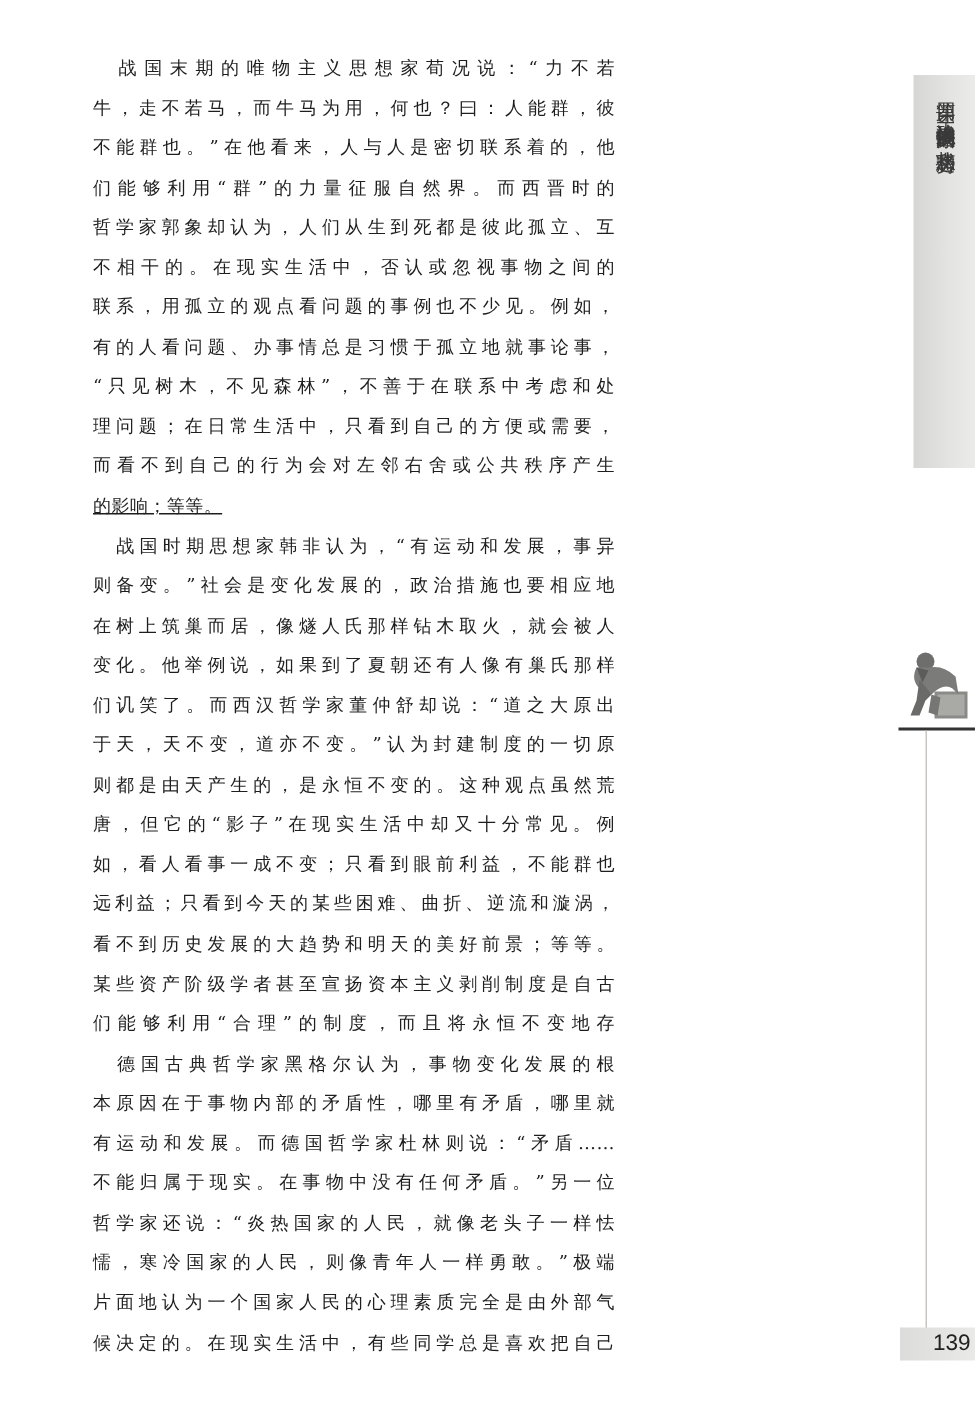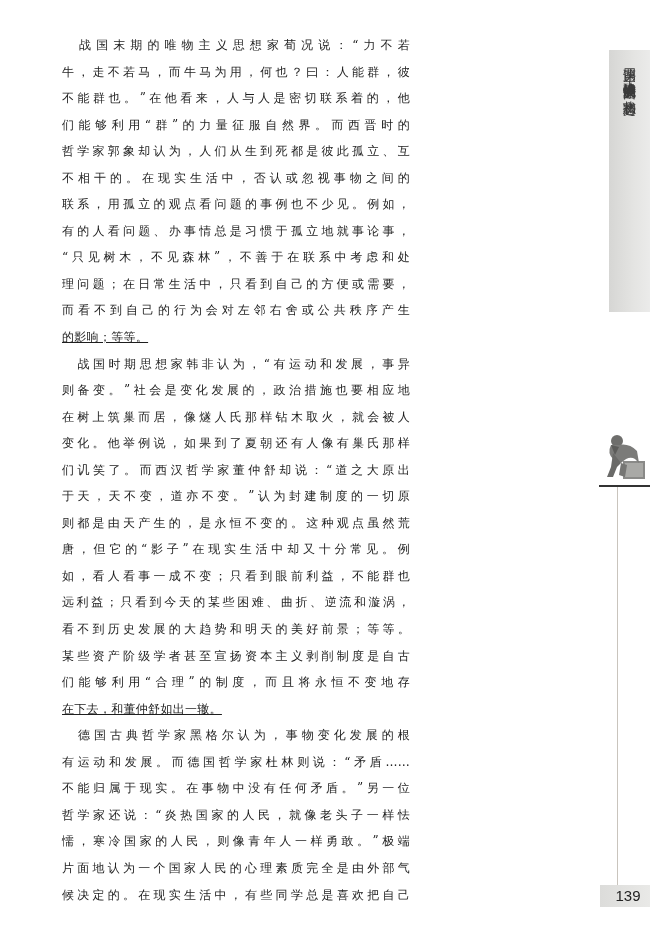--- a/index.html
+++ b/index.html
@@ -36,21 +36,21 @@
   .shelf {
     position: absolute; left: 599px; top: 485px; width: 51px; height: 2px; background: #333;
   }
   .vline {
     position: absolute; left: 617px; top: 487px; width: 1px; height: 400px; background: #c9c4bd;
   }
   .page-num {
     position: absolute; left: 600px; top: 885px; width: 50px; height: 22px;
     background: linear-gradient(90deg, #dcdcda 0%, #e9e9e7 100%);
     font-family: "Liberation Sans", "DejaVu Sans", sans-serif;
-    font-size: 15px; line-height: 22px; color: #222; padding-left: 6px; box-sizing: border-box; text-align: center;
+    font-size: 15px; line-height: 22px; color: #222; padding-left: 22px; box-sizing: border-box;
   }
 </style>
 </head>
 <body>
 
 <div class="text-column" id="text-column">
     <div class="line">　战国末期的唯物主义思想家荀况说：“力不若</div>
     <div class="line">牛，走不若马，而牛马为用，何也？曰：人能群，彼</div>
     <div class="line">不能群也。”在他看来，人与人是密切联系着的，他</div>
     <div class="line">们能够利用“群”的力量征服自然界。而西晋时的</div>
@@ -68,22 +68,22 @@
     <div class="line">变化。他举例说，如果到了夏朝还有人像有巢氏那样</div>
     <div class="line">们讥笑了。而西汉哲学家董仲舒却说：“道之大原出</div>
     <div class="line">于天，天不变，道亦不变。”认为封建制度的一切原</div>
     <div class="line">则都是由天产生的，是永恒不变的。这种观点虽然荒</div>
     <div class="line">唐，但它的“影子”在现实生活中却又十分常见。例</div>
     <div class="line">如，看人看事一成不变；只看到眼前利益，不能群也</div>
     <div class="line">远利益；只看到今天的某些困难、曲折、逆流和漩涡，</div>
     <div class="line">看不到历史发展的大趋势和明天的美好前景；等等。</div>
     <div class="line">某些资产阶级学者甚至宣扬资本主义剥削制度是自古</div>
     <div class="line">们能够利用“合理”的制度，而且将永恒不变地存</div>
-    <div class="line last">在下去，和董仲舒如出一辙。</div>
     <div class="line">　德国古典哲学家黑格尔认为，事物变化发展的根</div>
+    <div class="line">本原因在于事物内部的矛盾性，哪里有矛盾，哪里就</div>
     <div class="line">有运动和发展。而德国哲学家杜林则说：“矛盾……</div>
     <div class="line">不能归属于现实。在事物中没有任何矛盾。”另一位</div>
     <div class="line">哲学家还说：“炎热国家的人民，就像老头子一样怯</div>
     <div class="line">懦，寒冷国家的人民，则像青年人一样勇敢。”极端</div>
     <div class="line">片面地认为一个国家人民的心理素质完全是由外部气</div>
     <div class="line">候决定的。在现实生活中，有些同学总是喜欢把自己</div>
   </div>
 
 <div class="sidebar-tab">
   <div class="vtext"><span>第四课</span><span class="gap"></span><span>正确认识事物发展的原因</span><span>、</span><span>状态和趋势</span></div>

